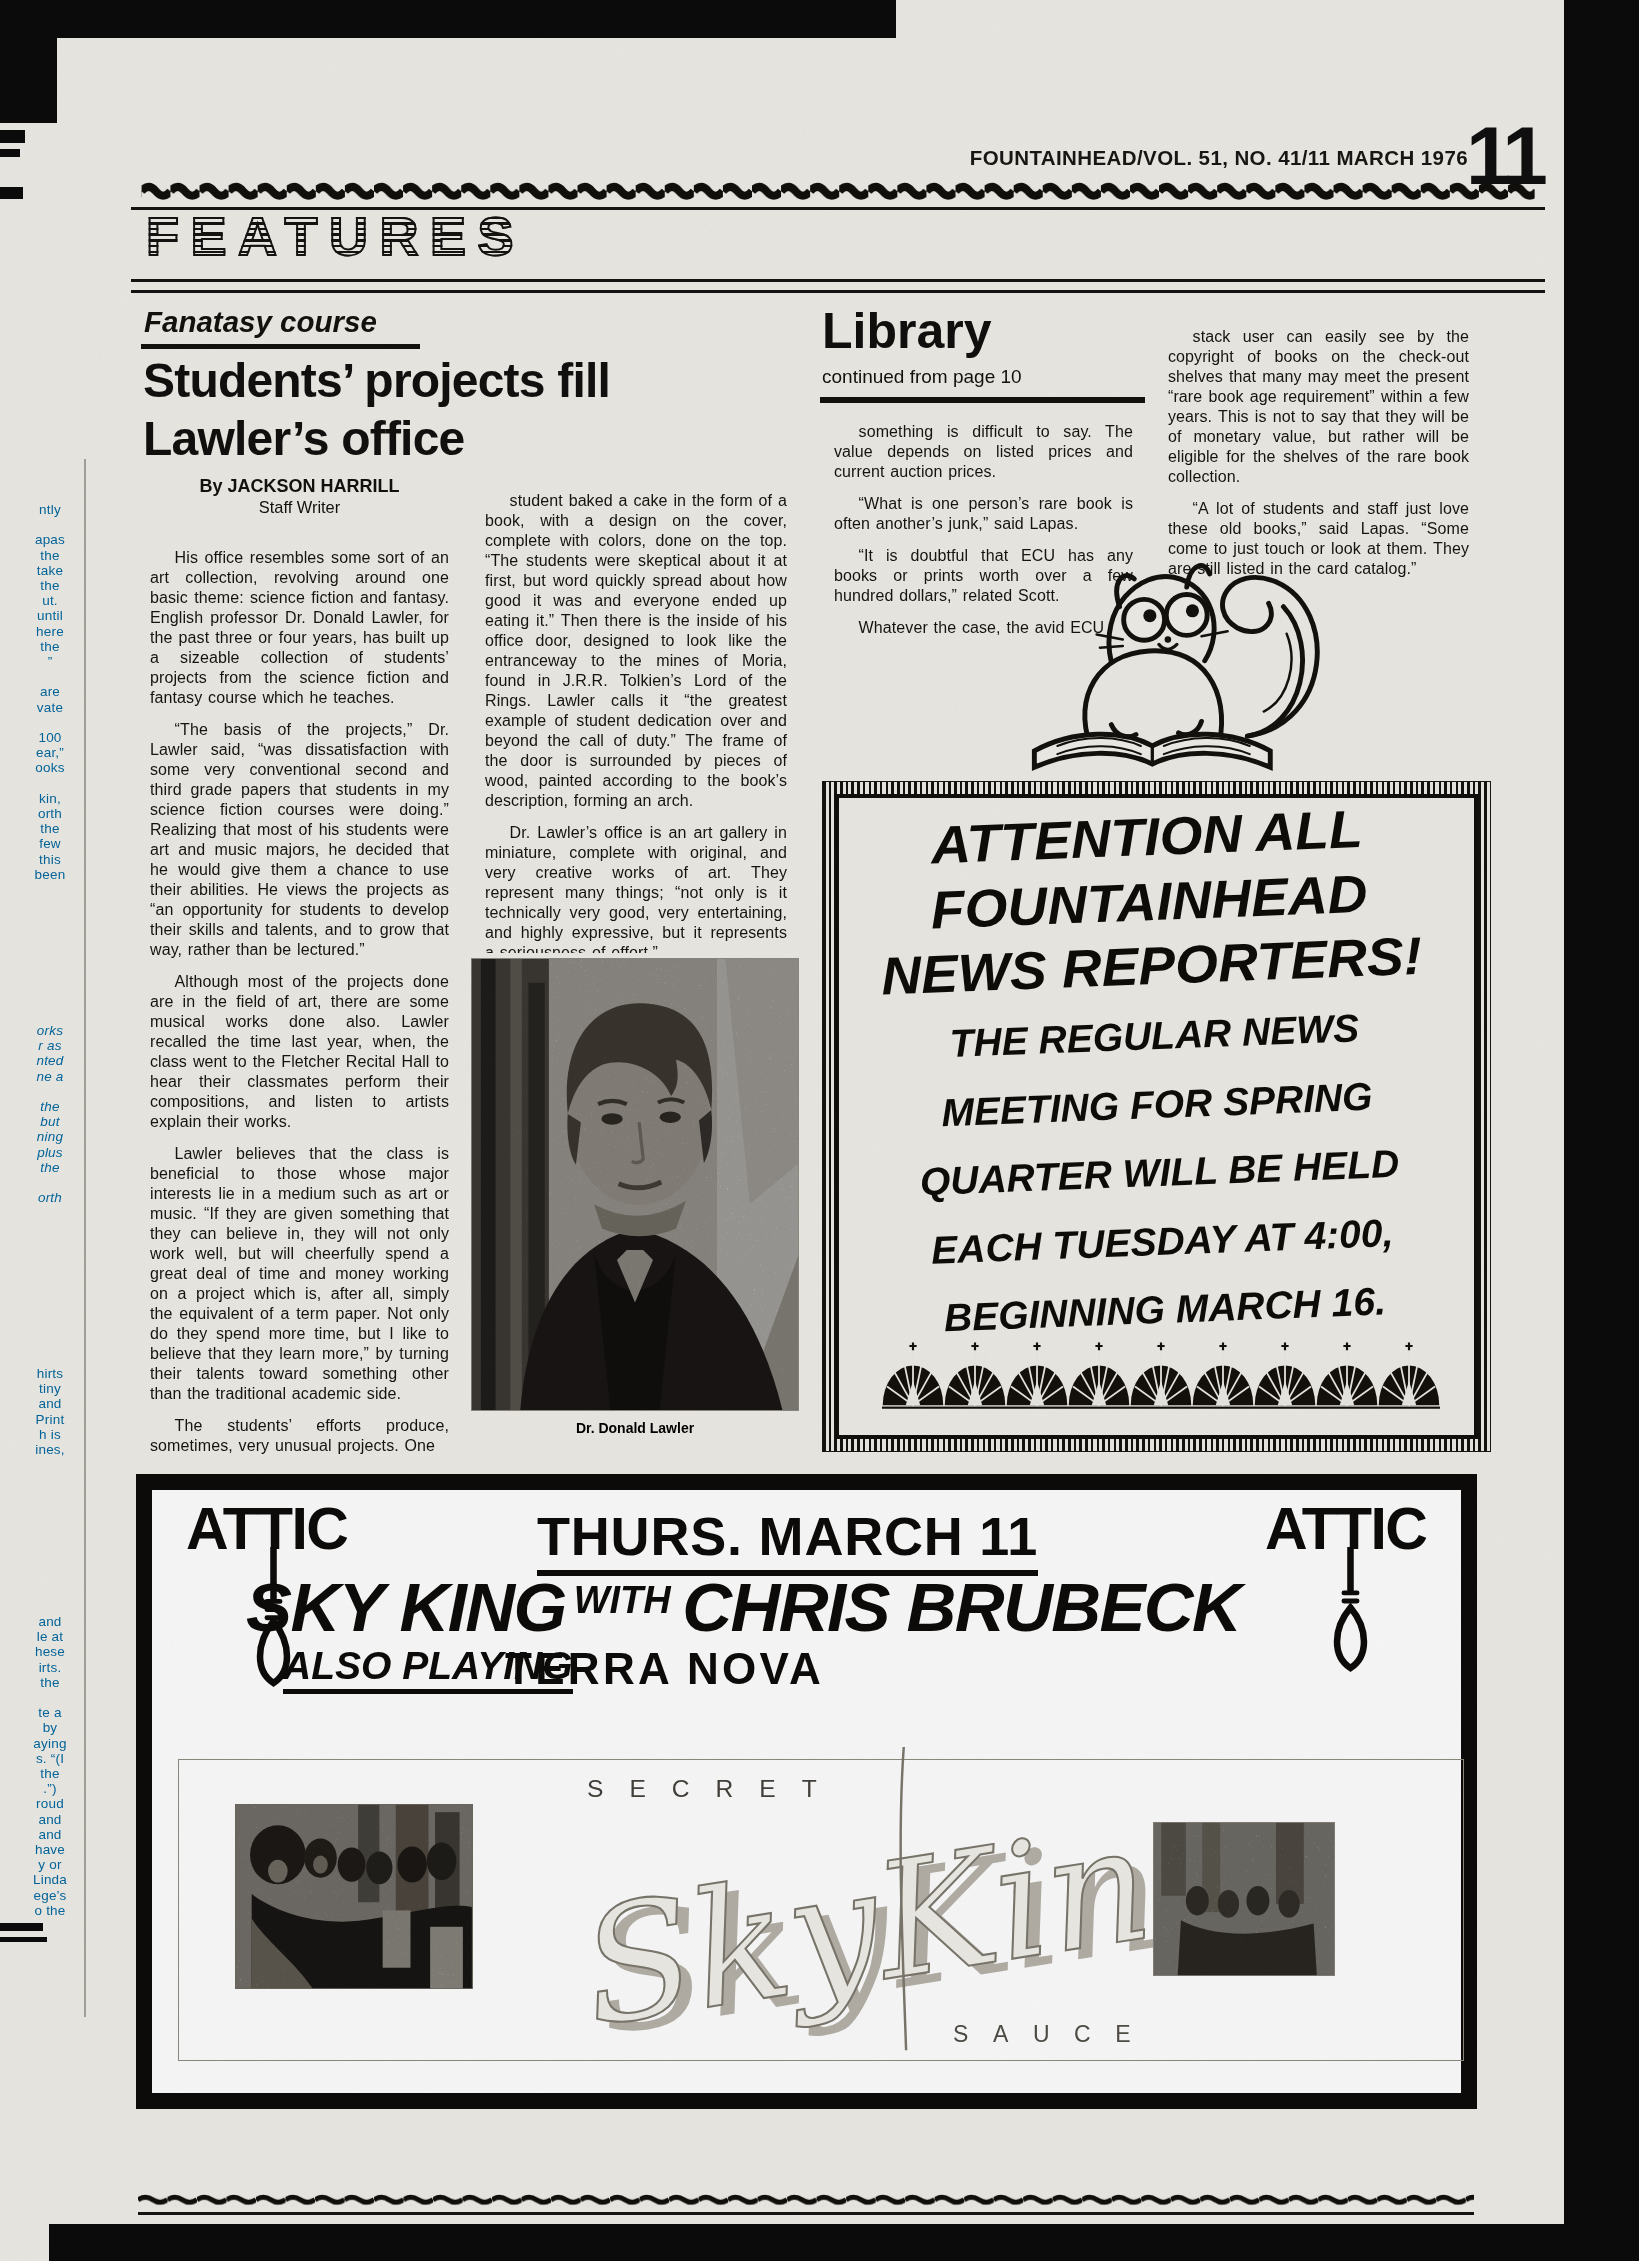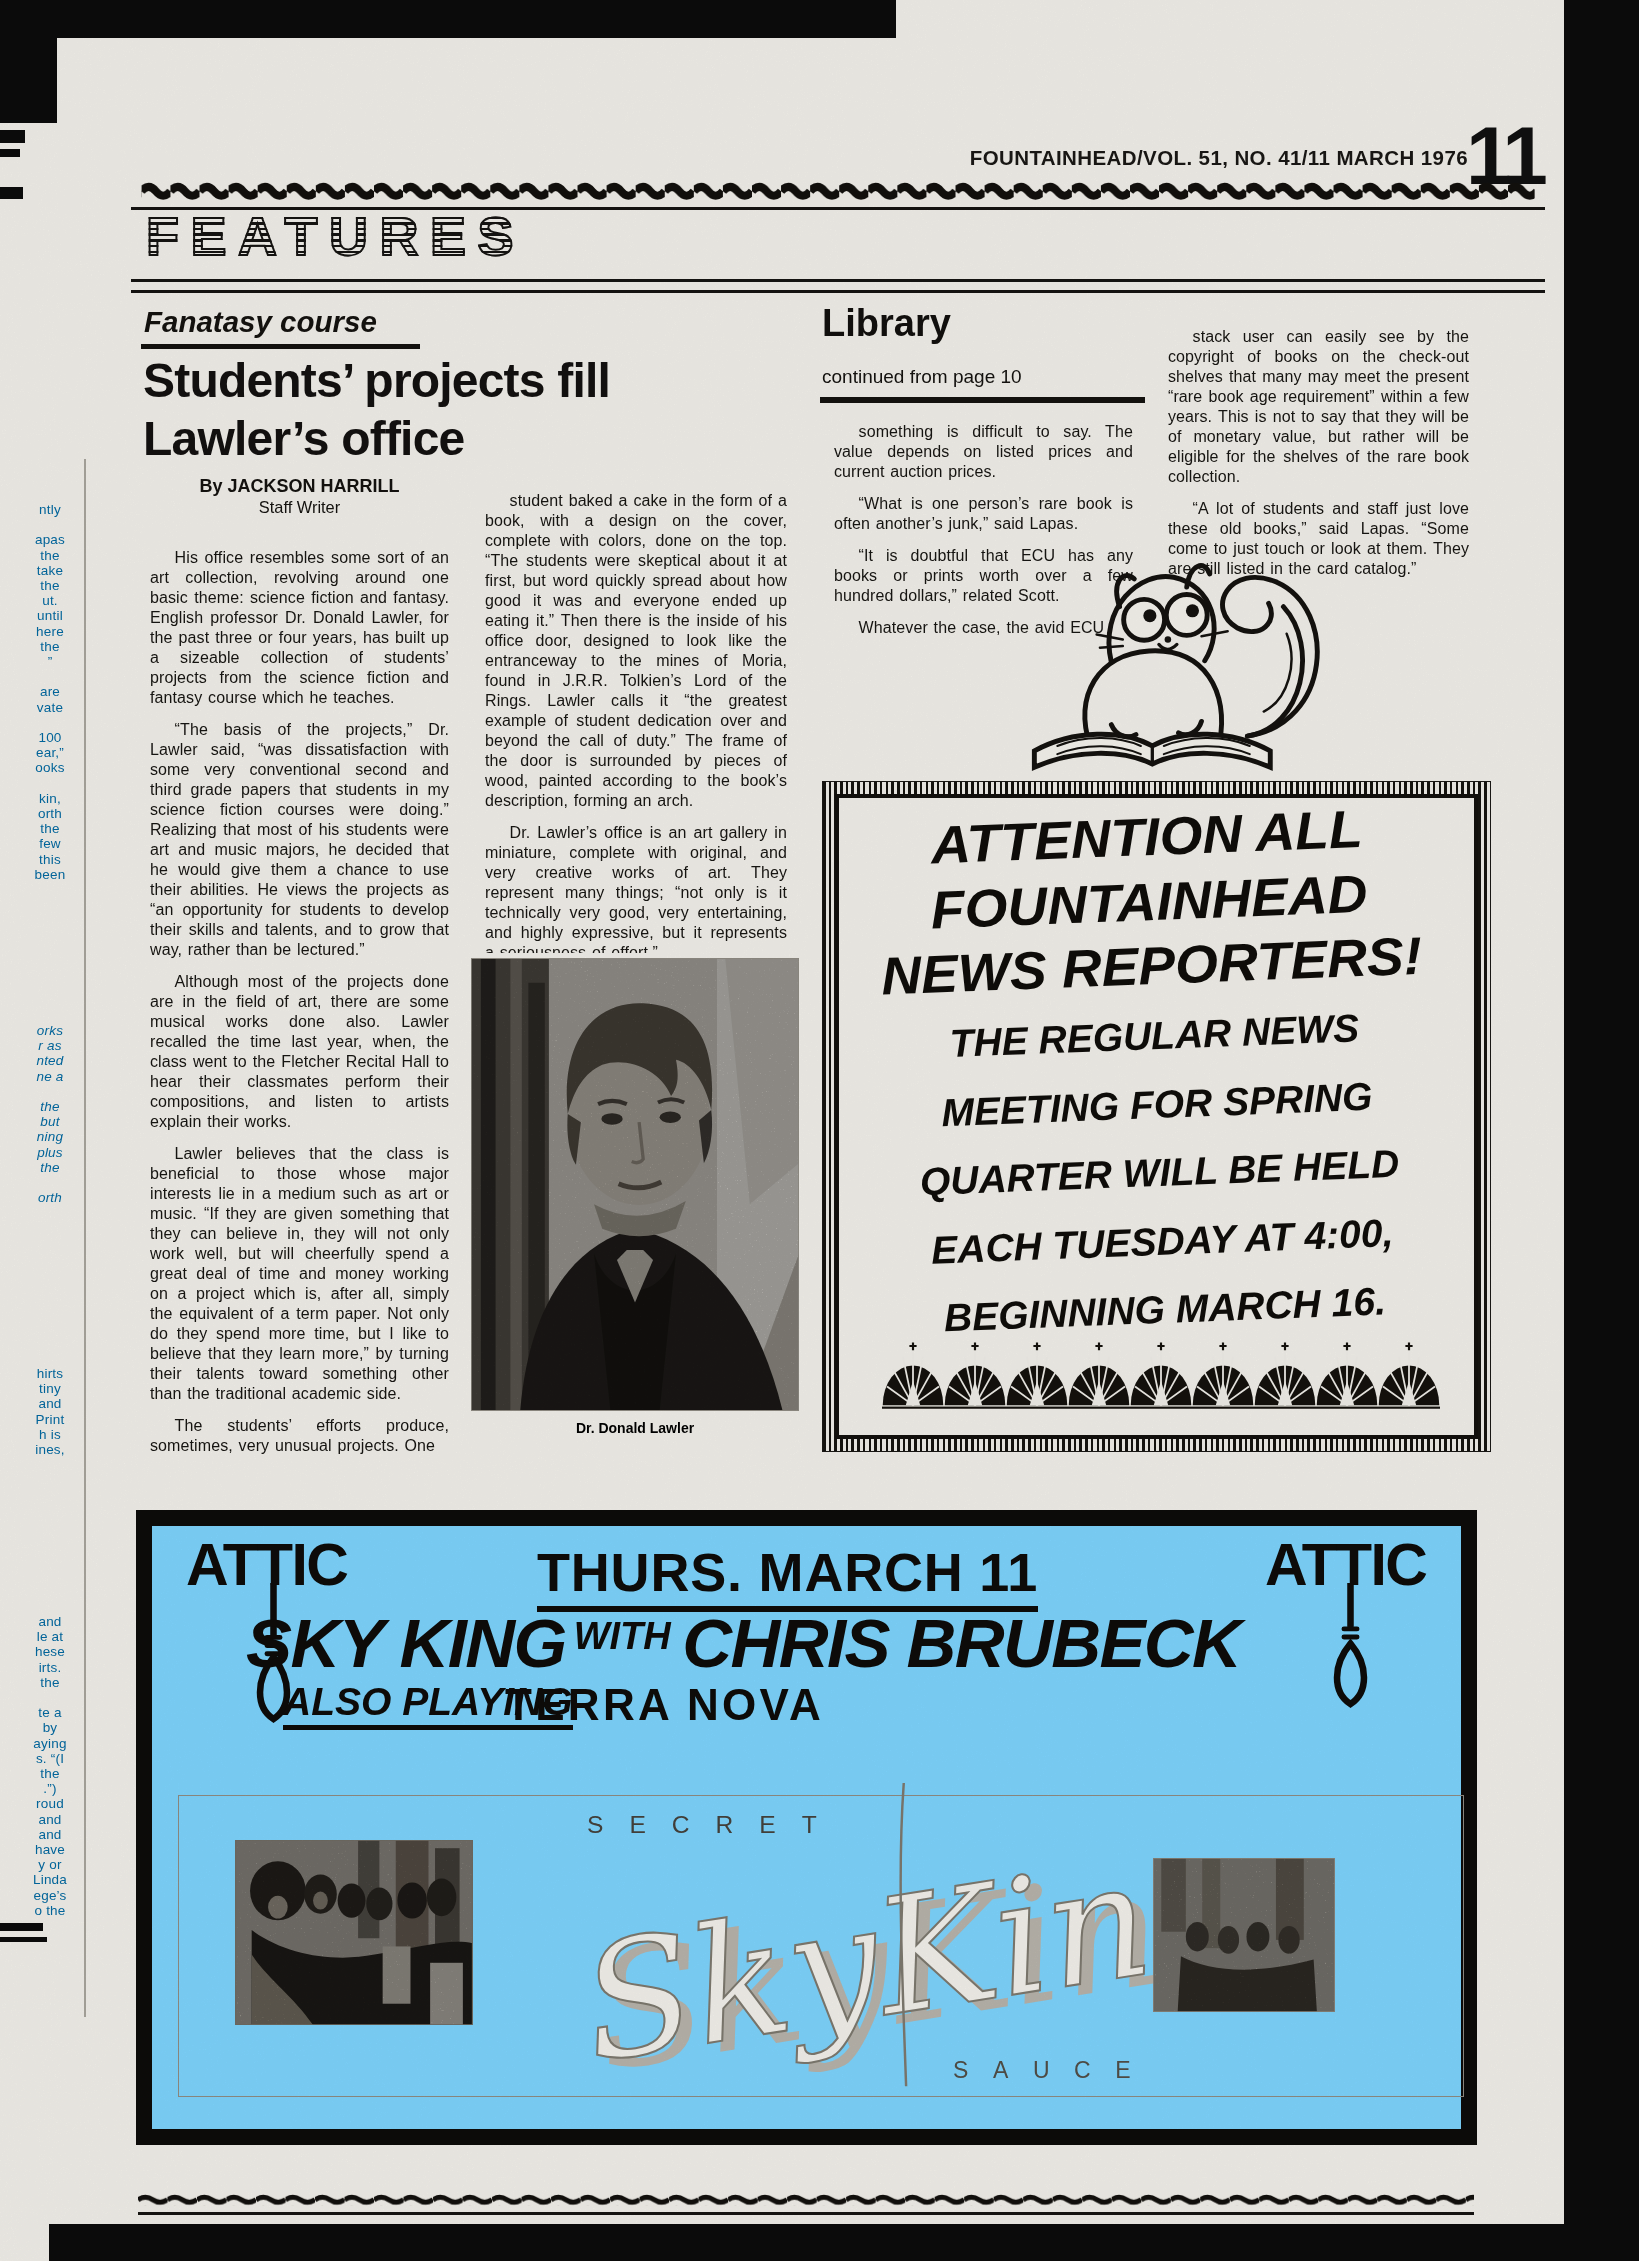--- a/index.html
+++ b/index.html
@@ -24,39 +24,39 @@
   .kicker{position:absolute;left:144px;top:305px;font-size:29.5px;font-weight:bold;font-style:italic;color:#14120f;}
   .kicker-underline{position:absolute;left:141px;top:344px;width:279px;height:4.9px;background:#14120f;}
   .headline{position:absolute;left:143px;width:689px;font-size:48px;line-height:54px;font-weight:bold;
     letter-spacing:-0.8px;color:#131110;}
   .byline{position:absolute;left:138px;top:476px;width:323px;text-align:center;font-size:18px;font-weight:bold;color:#14120f;}
   .byrole{position:absolute;left:138px;top:498px;width:323px;text-align:center;font-size:16.4px;color:#14120f;}
   
   .col{position:absolute;font-size:16px;line-height:20px;text-align:justify;color:#171512;
     letter-spacing:0.1px;word-spacing:1.2px;overflow:hidden;}
   .col p{margin:12px;text-indent:24.6px;}
-  .libhead{position:absolute;left:822px;top:302px;font-size:38px;font-weight:bold;color:#12100e;}
+  .libhead{position:absolute;left:822px;top:302px;font-size:50px;font-weight:bold;color:#12100e;}
   .libcont{position:absolute;left:822px;top:366px;font-size:19px;color:#14120f;}
   .librule{position:absolute;left:820px;top:397px;width:325px;height:5.7px;background:#14120f;}
   
   .att-ad{position:absolute;left:822px;top:781px;width:669px;height:671px;box-sizing:border-box;
     border:1.6px solid #1b1916;
     background:repeating-linear-gradient(90deg,#15130f 0 2.5px,#efede7 2.5px 5.7px);padding:12.3px;}
   .att-inner{width:100%;height:100%;box-sizing:border-box;border:4.9px solid #12100d;background:#f1efe9;
     position:relative;overflow:hidden;}
   .att-rot{position:absolute;left:0;top:11.5px;width:100%;transform:rotate(-2.2deg);}
   .att-big p{margin:0 0 10.7px 0;text-align:center;font-size:53px;line-height:54px;font-weight:900;
     font-style:italic;letter-spacing:0px;color:#0f0d0a;transform:scaleX(1.04);}
   .att-med p{margin:0 0 29.5px 0;text-align:center;font-size:39px;line-height:39px;font-weight:900;
     font-style:italic;color:#0f0d0a;}
   .att-med{margin-top:23px;}
   .scallops{position:absolute;left:43px;bottom:23px;}
   
   .attic-box{position:absolute;left:136px;top:1474px;width:1341px;height:635px;box-sizing:border-box;
-    border:16.4px solid #0d0c0a;background:#7dd3fc;margin-top:36px;}
+    border:16.4px solid #0d0c0a;background:#ffffff;}
   .attic-logo{position:absolute;font-size:59px;font-weight:900;letter-spacing:-1.6px;color:#0e0c0a;
     font-stretch:condensed;}
   .attic-date{position:absolute;left:385px;top:14.8px;font-size:54px;font-weight:900;color:#0e0c0a;
     border-bottom:6.6px solid #0e0c0a;padding-bottom:3.3px;letter-spacing:0.8px;}
   .skyking-line{position:absolute;left:94px;top:78px;white-space:nowrap;color:#0e0c0a;}
   .skyking-line .b1{font-size:69px;font-weight:900;font-style:italic;letter-spacing:-1.6px;}
   .skyking-line .w{font-size:38px;font-weight:900;font-style:italic;position:relative;top:-18px;margin:0 11.5px 0 8.2px;}
   .alsoplaying{position:absolute;left:131px;top:154px;font-size:39px;font-weight:900;font-style:italic;
     border-bottom:5.7px solid #0e0c0a;padding-bottom:1px;color:#0e0c0a;}
   .terranova{position:absolute;left:353px;top:154px;font-size:44px;font-weight:900;letter-spacing:3.3px;color:#0e0c0a;}

